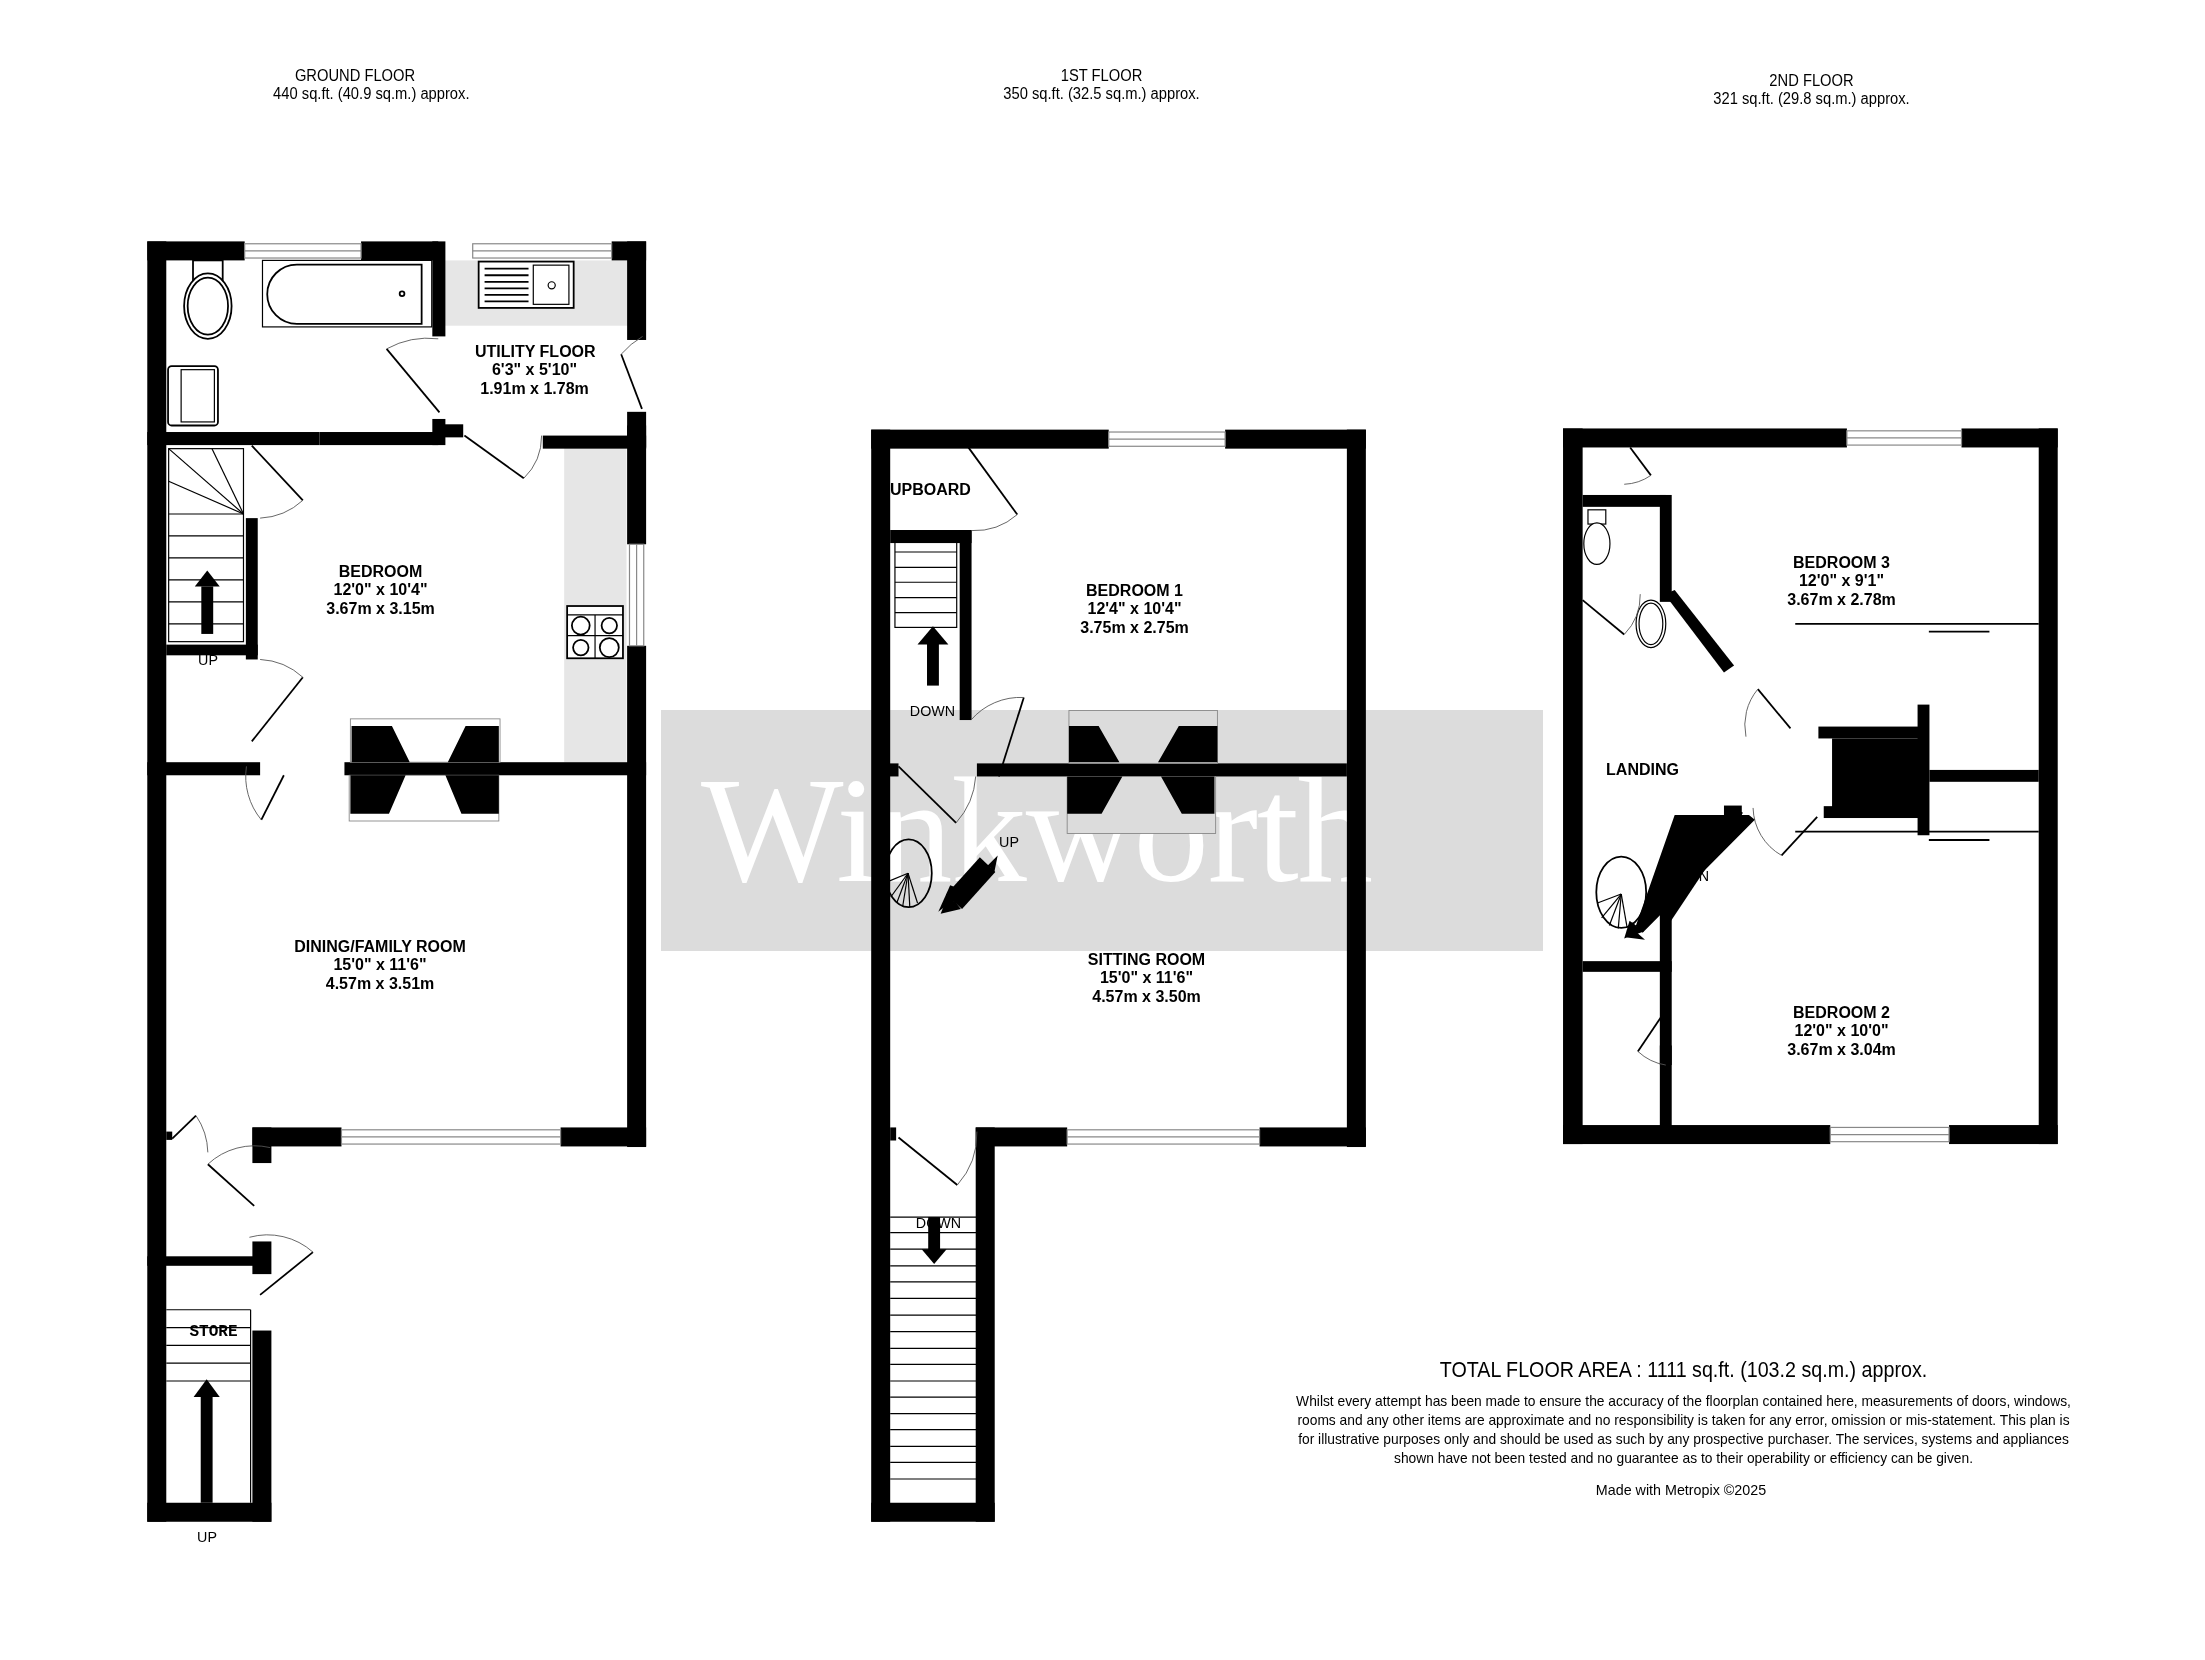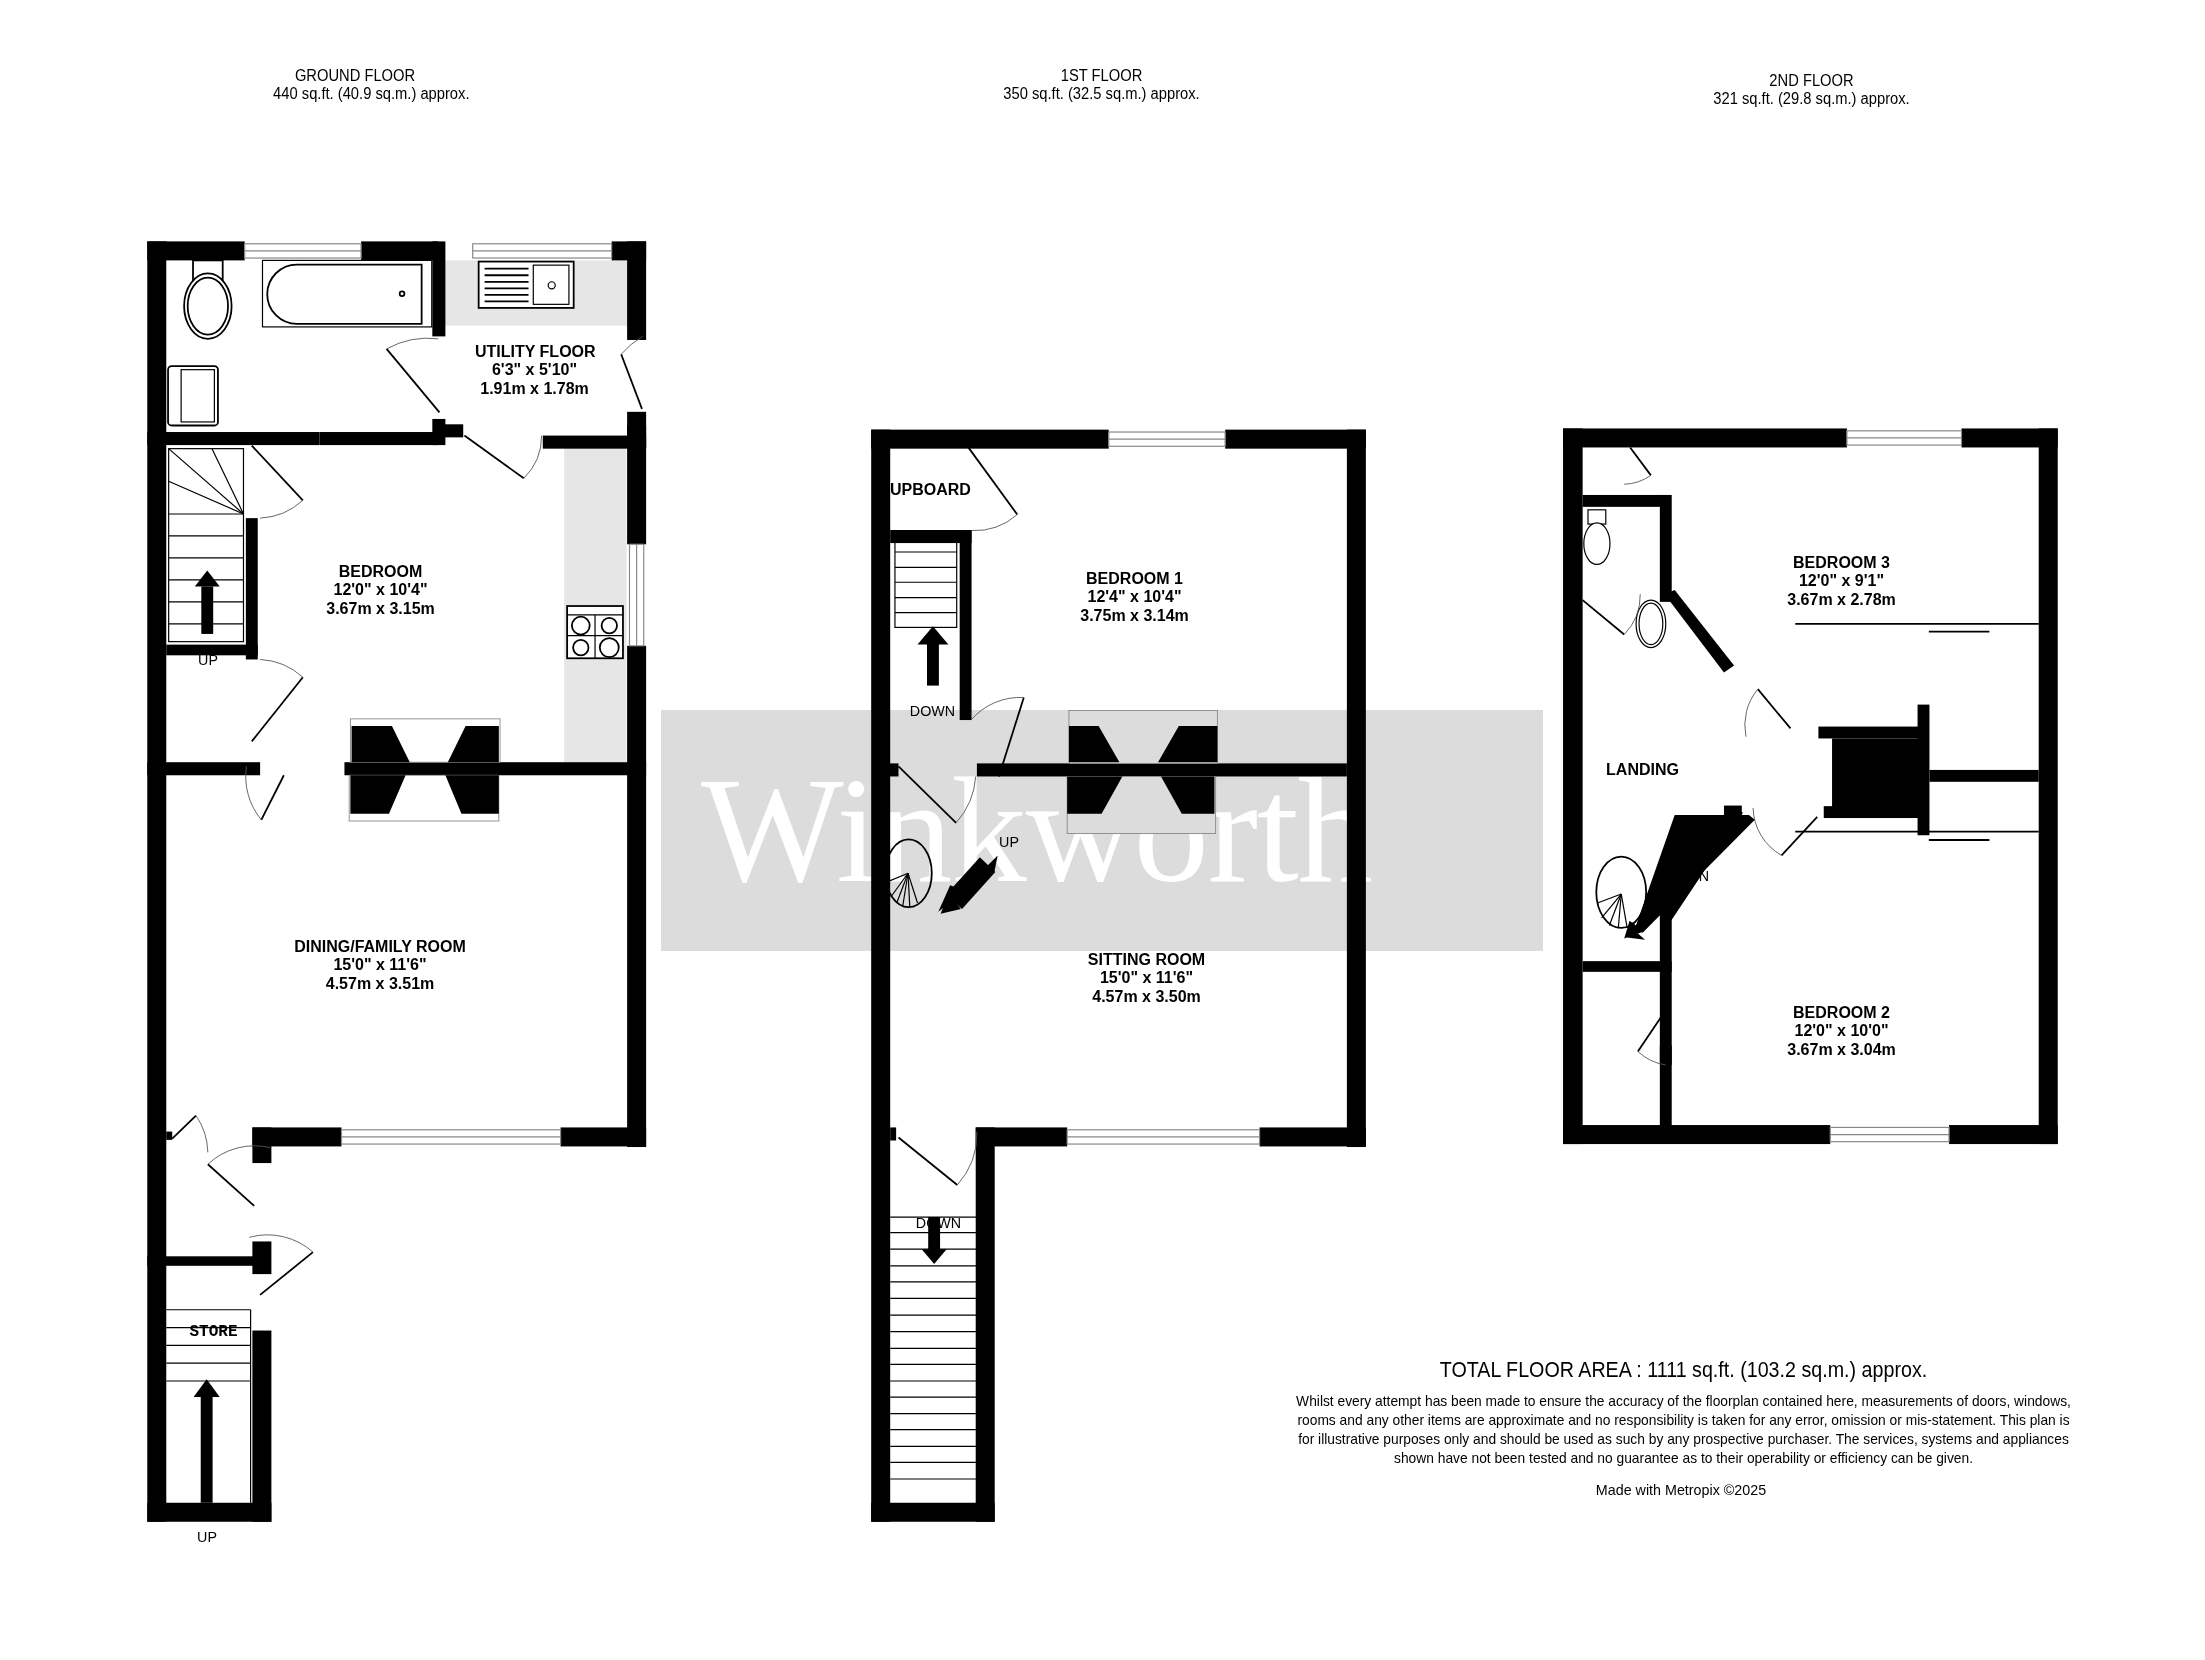--- a/index.html
+++ b/index.html
@@ -360,24 +360,24 @@
 </div>
 <div class="lbl room" style="left:178px; top:1323px; width:71px;font-family:Liberation Mono, monospace;">
   <span class="name">STORE</span>
 </div>
 <div class="lbl stair-note" style="left:184px; top:652px; width:48px;">UP</div>
 <div class="lbl stair-note" style="left:183px; top:1529px; width:48px;">UP</div>
 
 <div class="lbl room" style="left:890px; top:481px; width:95px; text-align:left;">
   <span class="name">UPBOARD</span>
 </div>
-<div class="lbl room" style="left:1075px; top:570px; width:119px;text-align:center;">
+<div class="lbl room" style="left:1075px; top:582px; width:119px;text-align:center;">
   <span class="name">BEDROOM 1</span>
   <span class="dim">12'4"  x 10'4"</span>
-  <span class="dim">3.75m  x 3.14m</span>
+  <span class="dim">3.75m  x 2.75m</span>
 </div>
 <div class="lbl room" style="left:1087px; top:951px; width:119px;">
   <span class="name">SITTING ROOM</span>
   <span class="dim">15'0"  x 11'6"</span>
   <span class="dim">4.57m  x 3.50m</span>
 </div>
 <div class="lbl stair-note" style="left:903px; top:703px; width:59px;">DOWN</div>
 <div class="lbl stair-note" style="left:991px; top:834px; width:36px;">UP</div>
 <div class="lbl stair-note" style="left:909px; top:1215px; width:59px;">DOWN</div>
 

